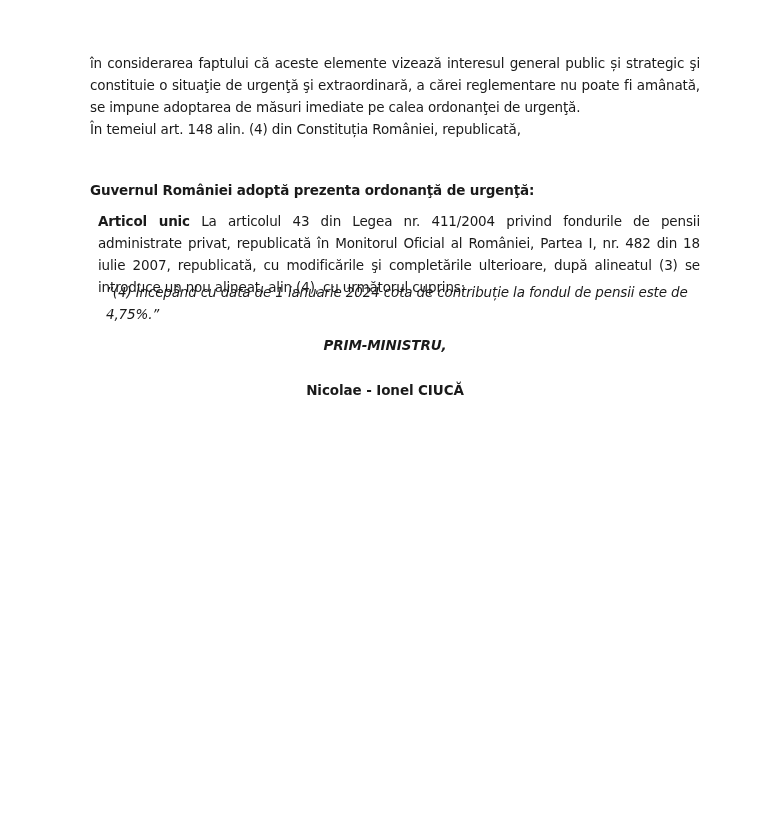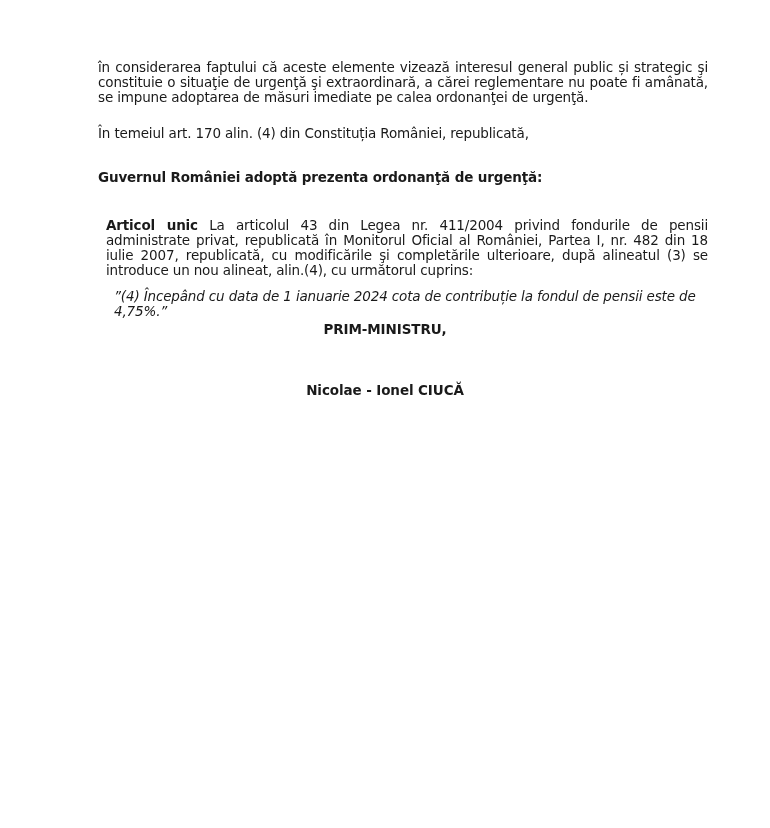--- a/index.html
+++ b/index.html
@@ -16,56 +16,56 @@
       color: #1a1a1a;
     }
     .page {
       position: absolute;
       left: 90px;
       top: 0;
       width: 610px;
     }
     .para {
       font-size: 13.5px;
-      line-height: 15px;
+      line-height: 22px;
       text-align: justify;
       letter-spacing: -0.15px;
-      margin: 8px;
+      margin: 0;
     }
     .p-intro { position: absolute; top: 52px; left: 0; width: 610px; }
     .p-temei { position: absolute; top: 118px; left: 0; width: 610px; }
     .p-guvern {
-      position: absolute; top: 162px; left: 0; width: 610px;
+      position: absolute; top: 179px; left: 0; width: 610px;
       font-weight: bold;
     }
     .p-articol { position: absolute; top: 210px; left: 8px; width: 602px; }
     .p-articol .bold { font-weight: bold; }
     .p-quote {
       position: absolute; top: 281px; left: 16px; width: 620px;
       font-style: italic;
       text-align: left;
     }
     .sig {
       position: absolute;
       left: 0;
       width: 770px;
       text-align: center;
       font-weight: bold;
       font-size: 13.5px;
       line-height: 16.5px;
       letter-spacing: -0.1px;
     }
-    .sig-title { top: 321px; }
+    .sig-title { top: 337px; font-style: italic; }
     .sig-name { top: 382px; }
   </style>
 </head>
 <body>
 
 <div class="page">
   <p class="para p-intro">în considerarea faptului că aceste elemente vizează interesul general public și strategic şi constituie o situaţie de urgenţă şi extraordinară, a cărei reglementare nu poate fi amânată, se impune adoptarea de măsuri imediate pe calea ordonanţei de urgenţă.</p>
-  <p class="para p-temei">În temeiul art. 170 alin. (4) din Constituția României, republicată,</p>
+  <p class="para p-temei">În temeiul art. 148 alin. (4) din Constituția României, republicată,</p>
   <p class="para p-guvern">Guvernul României adoptă prezenta ordonanţă de urgenţă:</p>
   <p class="para p-articol"><span class="bold">Articol unic</span><span> La articolul 43 din Legea nr. 411/2004 privind fondurile de pensii administrate privat, republicată în Monitorul Oficial al României, Partea I, nr. 482 din 18 iulie 2007, republicată, cu modificările şi completările ulterioare,  după alineatul (3) se introduce un nou alineat, alin.(4), cu următorul cuprins:</span></p>
   <p class="para p-quote">”(4) Începând cu data de 1 ianuarie 2024 cota de contribuție la fondul de pensii este de 4,75%.”</p>
 </div>
 
 <div class="sig sig-title">PRIM-MINISTRU,</div>
 <div class="sig sig-name">Nicolae - Ionel CIUCĂ</div>
 
 </body></html>

